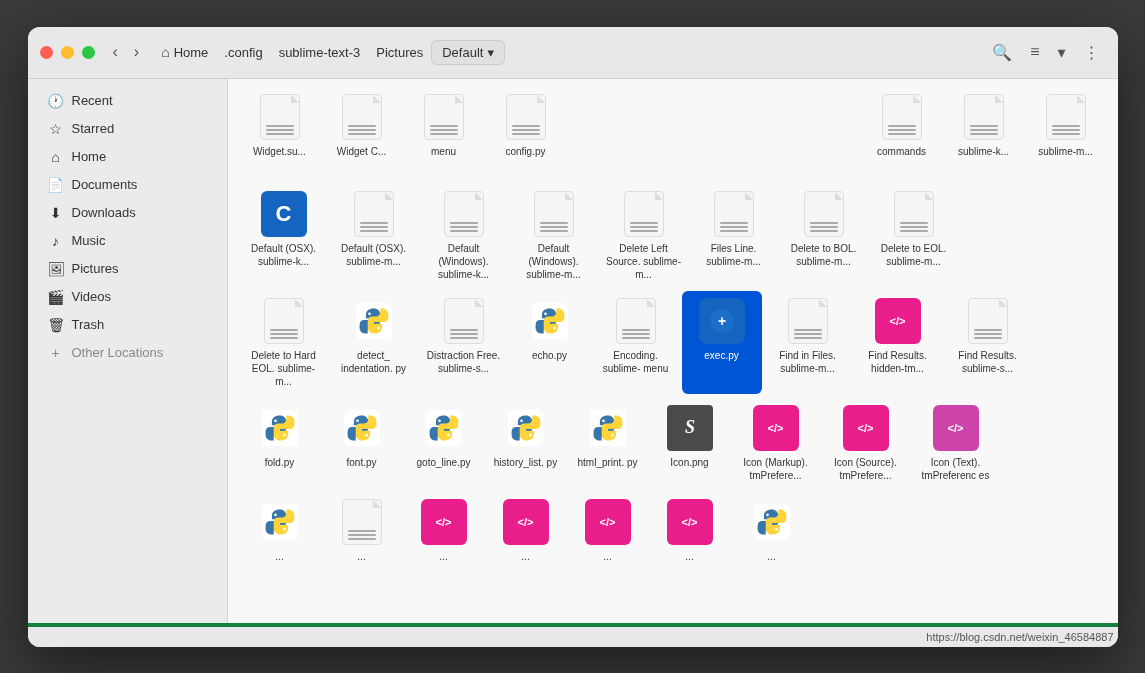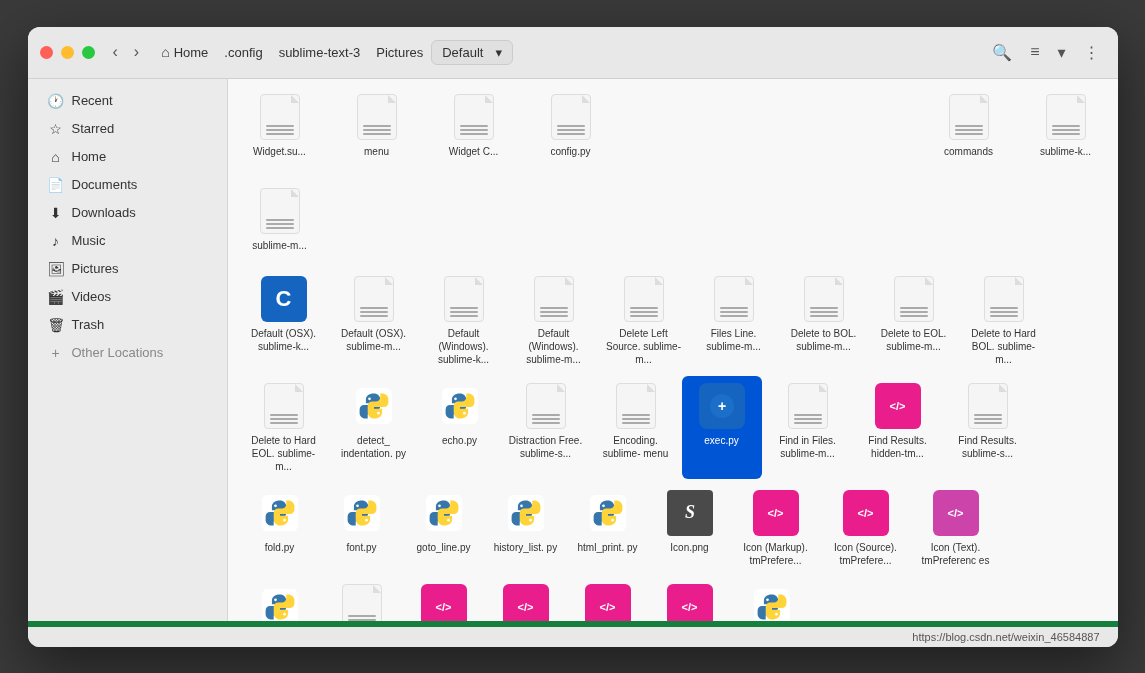--- a/index.html
+++ b/index.html
@@ -74,21 +74,21 @@
       color: #333;
       cursor: pointer;
     }
     .breadcrumb-item.home-icon::before {
       content: '⌂';
       font-size: 14px;
     }
     .default-dropdown {
       display: flex;
       align-items: center;
-      gap: 12px;
+      gap: 4px;
       padding: 4px 10px;
       background: #e0e0e0;
       border-radius: 6px;
       font-size: 13px;
       color: #333;
       cursor: pointer;
       border: 1px solid #ccc;
     }
     .toolbar-actions {
       display: flex;
@@ -248,22 +248,22 @@
       height: 46px;
       border-radius: 4px;
       display: flex;
       align-items: center;
       justify-content: center;
       font-family: serif;
       font-style: italic;
     }
     .status-bar {
       background: #e8e8e8;
-      border-top: 6px solid #15803d;
-      padding: 4px 18px;
+      border-top: 4px solid #15803d;
+      padding: 4px 4px;
       font-size: 11px;
       color: #555;
       display: flex;
       justify-content: flex-end;
     }
     .file-area-wrapper {
       flex: 1;
       overflow: hidden;
       position: relative;
       display: flex;
@@ -350,21 +350,21 @@
       </div>
       <div class="sidebar-item sidebar-add">
         <span class="sidebar-icon">+</span>
         <span>Other Locations</span>
       </div>
     </div>
 
     <div class="file-area-wrapper">
       <div class="file-area">
 
-        <div style="display:flex; flex-wrap:wrap; gap:17px; margin-bottom:11px;align-items:flex-end;">
+        <div style="display:flex; flex-wrap:wrap; gap:2px; margin-bottom:20px;align-items:flex-end;">
 
           <div class="file-item">
             <div class="file-icon">
               <div class="icon-text-file">
                   <div class="icon-text-file-inner">
                     <div class="icon-line"></div>
                     <div class="icon-line"></div>
                     <div class="icon-line"></div>
                   </div>
                 </div>
@@ -375,46 +375,46 @@
           <div class="file-item">
             <div class="file-icon">
               <div class="icon-text-file">
                   <div class="icon-text-file-inner">
                     <div class="icon-line"></div>
                     <div class="icon-line"></div>
                     <div class="icon-line"></div>
                   </div>
                 </div>
             </div>
+            <div class="file-name">Widget C...</div>
+          </div>
+
+          <div class="file-item">
+            <div class="file-icon">
+              <div class="icon-text-file">
+                  <div class="icon-text-file-inner">
+                    <div class="icon-line"></div>
+                    <div class="icon-line"></div>
+                    <div class="icon-line"></div>
+                  </div>
+                </div>
+            </div>
             <div class="file-name">menu</div>
           </div>
 
           <div class="file-item">
             <div class="file-icon">
               <div class="icon-text-file">
                   <div class="icon-text-file-inner">
                     <div class="icon-line"></div>
                     <div class="icon-line"></div>
                     <div class="icon-line"></div>
                   </div>
                 </div>
             </div>
-            <div class="file-name">Widget C...</div>
-          </div>
-
-          <div class="file-item">
-            <div class="file-icon">
-              <div class="icon-text-file">
-                  <div class="icon-text-file-inner">
-                    <div class="icon-line"></div>
-                    <div class="icon-line"></div>
-                    <div class="icon-line"></div>
-                  </div>
-                </div>
-            </div>
             <div class="file-name">config.py</div>
           </div>
 
           <div style="flex:1 0 240px;"></div>
 
           <div class="file-item">
             <div class="file-icon">
               <div class="icon-text-file">
                   <div class="icon-text-file-inner">
                     <div class="icon-line"></div>
@@ -537,32 +537,20 @@
             <div class="file-icon">
               <div class="icon-text-file">
                   <div class="icon-text-file-inner">
                     <div class="icon-line"></div>
                     <div class="icon-line"></div>
                     <div class="icon-line"></div>
                   </div>
                 </div>
             </div>
             <div class="file-name">Delete to EOL. sublime-m...</div>
-          </div>
-          <div class="file-item">
-            <div class="file-icon">
-              <div class="icon-text-file">
-                  <div class="icon-text-file-inner">
-                    <div class="icon-line"></div>
-                    <div class="icon-line"></div>
-                    <div class="icon-line"></div>
-                  </div>
-                </div>
-            </div>
-            <div class="file-name">Delete to Hard BOL. sublime-m...</div>
           </div>
         </div>
 
         <div style="display:flex; flex-wrap:wrap; gap:2px; margin-bottom:4px;">
           <div class="file-item">
             <div class="file-icon">
               <div class="icon-text-file">
                   <div class="icon-text-file-inner">
                     <div class="icon-line"></div>
                     <div class="icon-line"></div>
@@ -579,52 +567,52 @@
                 <path d="M20 6 C14 6 11 9 11 13 L11 17 L20 17 L20 19 L9 19 C6 19 4 21 4 24 L4 28 C4 31 7 34 11 34 L13 34 L13 30 C13 27 15 25 18 25 L22 25 C25 25 27 23 27 20 L27 13 C27 9 24 6 20 6 Z" fill="#3776ab"></path>
                 <path d="M20 34 C26 34 29 31 29 27 L29 23 L20 23 L20 21 L31 21 C34 21 36 19 36 16 L36 12 C36 9 33 6 29 6 L27 6 L27 10 C27 13 25 15 22 15 L18 15 C15 15 13 17 13 20 L13 27 C13 31 16 34 20 34 Z" fill="#ffd43b"></path>
                 <circle cx="15" cy="12" r="1.5" fill="white"></circle>
                 <circle cx="25" cy="28" r="1.5" fill="white"></circle>
               </svg>
             </div>
             <div class="file-name">detect_ indentation. py</div>
           </div>
           <div class="file-item">
             <div class="file-icon">
+              <div class="icon-text-file">
+                  <div class="icon-text-file-inner">
+                    <div class="icon-line"></div>
+                    <div class="icon-line"></div>
+                    <div class="icon-line"></div>
+                  </div>
+                </div>
+            </div>
+            <div class="file-name">Distraction Free. sublime-s...</div>
+          </div>
+          <div class="file-item">
+            <div class="file-icon">
               <svg class="py-snake" viewBox="0 0 40 40" xmlns="http://www.w3.org/2000/svg">
                 <rect width="40" height="40" rx="6" fill="white"></rect>
                 <path d="M20 6 C14 6 11 9 11 13 L11 17 L20 17 L20 19 L9 19 C6 19 4 21 4 24 L4 28 C4 31 7 34 11 34 L13 34 L13 30 C13 27 15 25 18 25 L22 25 C25 25 27 23 27 20 L27 13 C27 9 24 6 20 6 Z" fill="#3776ab"></path>
                 <path d="M20 34 C26 34 29 31 29 27 L29 23 L20 23 L20 21 L31 21 C34 21 36 19 36 16 L36 12 C36 9 33 6 29 6 L27 6 L27 10 C27 13 25 15 22 15 L18 15 C15 15 13 17 13 20 L13 27 C13 31 16 34 20 34 Z" fill="#ffd43b"></path>
                 <circle cx="15" cy="12" r="1.5" fill="white"></circle>
                 <circle cx="25" cy="28" r="1.5" fill="white"></circle>
               </svg>
             </div>
             <div class="file-name">echo.py</div>
           </div>
           <div class="file-item">
             <div class="file-icon">
               <div class="icon-text-file">
                   <div class="icon-text-file-inner">
                     <div class="icon-line"></div>
                     <div class="icon-line"></div>
                     <div class="icon-line"></div>
                   </div>
                 </div>
             </div>
-            <div class="file-name">Distraction Free. sublime-s...</div>
-          </div>
-          <div class="file-item">
-            <div class="file-icon">
-              <div class="icon-text-file">
-                  <div class="icon-text-file-inner">
-                    <div class="icon-line"></div>
-                    <div class="icon-line"></div>
-                    <div class="icon-line"></div>
-                  </div>
-                </div>
-            </div>
             <div class="file-name">Encoding. sublime- menu</div>
           </div>
           <div class="file-item selected">
             <div class="file-icon">
               <div class="icon-exec" style="background:#1565c0;">
                 <svg width="28" height="28" viewBox="0 0 28 28" fill="none">
                   <circle cx="14" cy="14" r="12" fill="#1b6fc8"></circle>
                   <text x="14" y="19" text-anchor="middle" fill="white" font-size="14" font-weight="bold">+</text>
                 </svg>
               </div>

